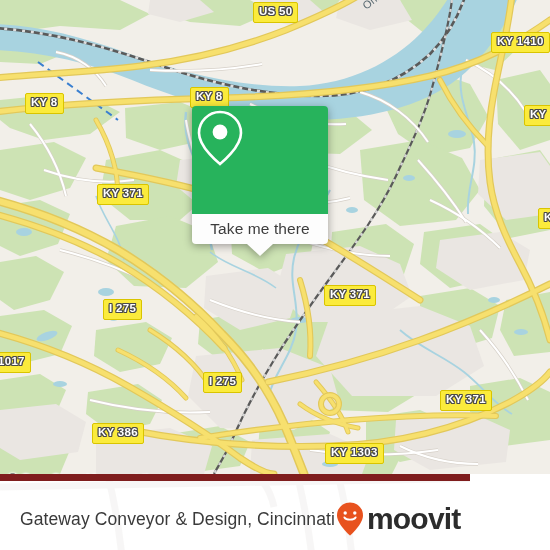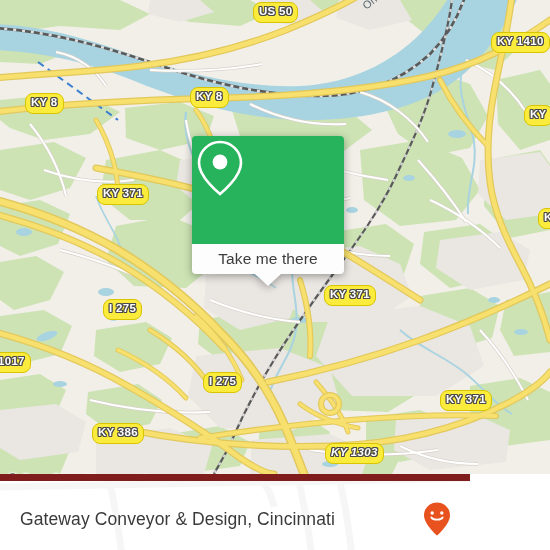--- a/index.html
+++ b/index.html
@@ -21,21 +21,21 @@
     letter-spacing:.1px;white-space:nowrap;
     text-shadow:0 0 3px #fff,0 0 3px #fff,0 0 2px #fff,1px 0 2px #fff,-1px 0 2px #fff;
     z-index:40;
   }
 
   
   .shield{
     position:absolute;
     background:#fbeb3c;
     border:1.5px solid #d9c400;
-    border-radius:8px;
+    border-radius:2px;
     color:#ffffff;
     font-weight:bold;
     font-size:11.5px;
     line-height:1;
     padding:3px 5px 4px 5px;
     white-space:nowrap;
     letter-spacing:.3px;
     text-shadow:
       -1px -1px 0 #4a4a4a, 1px -1px 0 #4a4a4a,
       -1px  1px 0 #4a4a4a, 1px  1px 0 #4a4a4a,
@@ -44,21 +44,21 @@
     z-index:25;
   }
   .rivlabel{
     position:absolute;
     font-size:11px;color:#5a6a72;
     white-space:nowrap;z-index:24;
   }
 
   
   #popup{
-    position:absolute;left:192px;top:136px;width:152px;
+    position:absolute;left:192px;top:106px;width:136px;
     z-index:60;
     filter:drop-shadow(0 2px 4px rgba(0,0,0,.35));
   }
   #popup .head{
     background:#27b35c;
     height:108px;
     border-radius:4px 4px 0 0;
     display:flex;align-items:center;justify-content:center;
   }
   #popup .body{
@@ -333,21 +333,21 @@
     <div class="shield" style="left:190px;top:87px;">KY 8</div>
     <div class="shield" style="left:524px;top:105px;">KY</div>
     <div class="shield" style="left:97px;top:184px;">KY 371</div>
     <div class="shield" style="left:538px;top:208px;">K</div>
     <div class="shield" style="left:324px;top:285px;">KY 371</div>
     <div class="shield" style="left:103px;top:299px;">I 275</div>
     <div class="shield" style="left:-8px;top:352px;">1017</div>
     <div class="shield" style="left:203px;top:372px;">I 275</div>
     <div class="shield" style="left:440px;top:390px;">KY 371</div>
     <div class="shield" style="left:92px;top:423px;">KY 386</div>
-    <div class="shield" style="left:325px;top:443px;font-style:italic;">KY 1303</div>
+    <div class="shield" style="left:325px;top:443px;">KY 1303</div>
 
     <div class="attrib">© OpenStreetMap contributors</div>
 
     <div id="popup">
       <div class="head">
         <svg width="56" height="64" viewBox="0 0 56 64">
           <path d="M28,6 C16.5,6 7,15.3 7,26.9 C7,41.5 28,58 28,58 C28,58 49,41.5 49,26.9 C49,15.3 39.5,6 28,6 Z" fill="none" stroke="#ffffff" stroke-width="2.6"></path>
           <circle cx="28" cy="26" r="7.4" fill="#ffffff"></circle>
         </svg>
       </div>
@@ -374,17 +374,18 @@
     </svg>
     <div class="inner">
       <div class="title">Gateway Conveyor &amp; Design, Cincinnati</div>
       <div id="logo">
         <svg width="30" height="36" viewBox="0 0 30 36">
           <path d="M15,1.5 C7.8,1.5 2,7.2 2,14.2 C2,23.2 15,34.5 15,34.5 C15,34.5 28,23.2 28,14.2 C28,7.2 22.2,1.5 15,1.5 Z" fill="#e8521e"></path>
           <circle cx="10.2" cy="12" r="1.7" fill="#ffffff"></circle>
           <circle cx="19.8" cy="12" r="1.7" fill="#ffffff"></circle>
           <path d="M9.4,16.4 C11.2,19.4 18.8,19.4 20.6,16.4" fill="none" stroke="#ffffff" stroke-width="1.9" stroke-linecap="round"></path>
         </svg>
+        <span class="word">moovit</span>
       </div>
     </div>
   </div>
 
 </div>
 
 </body></html>

